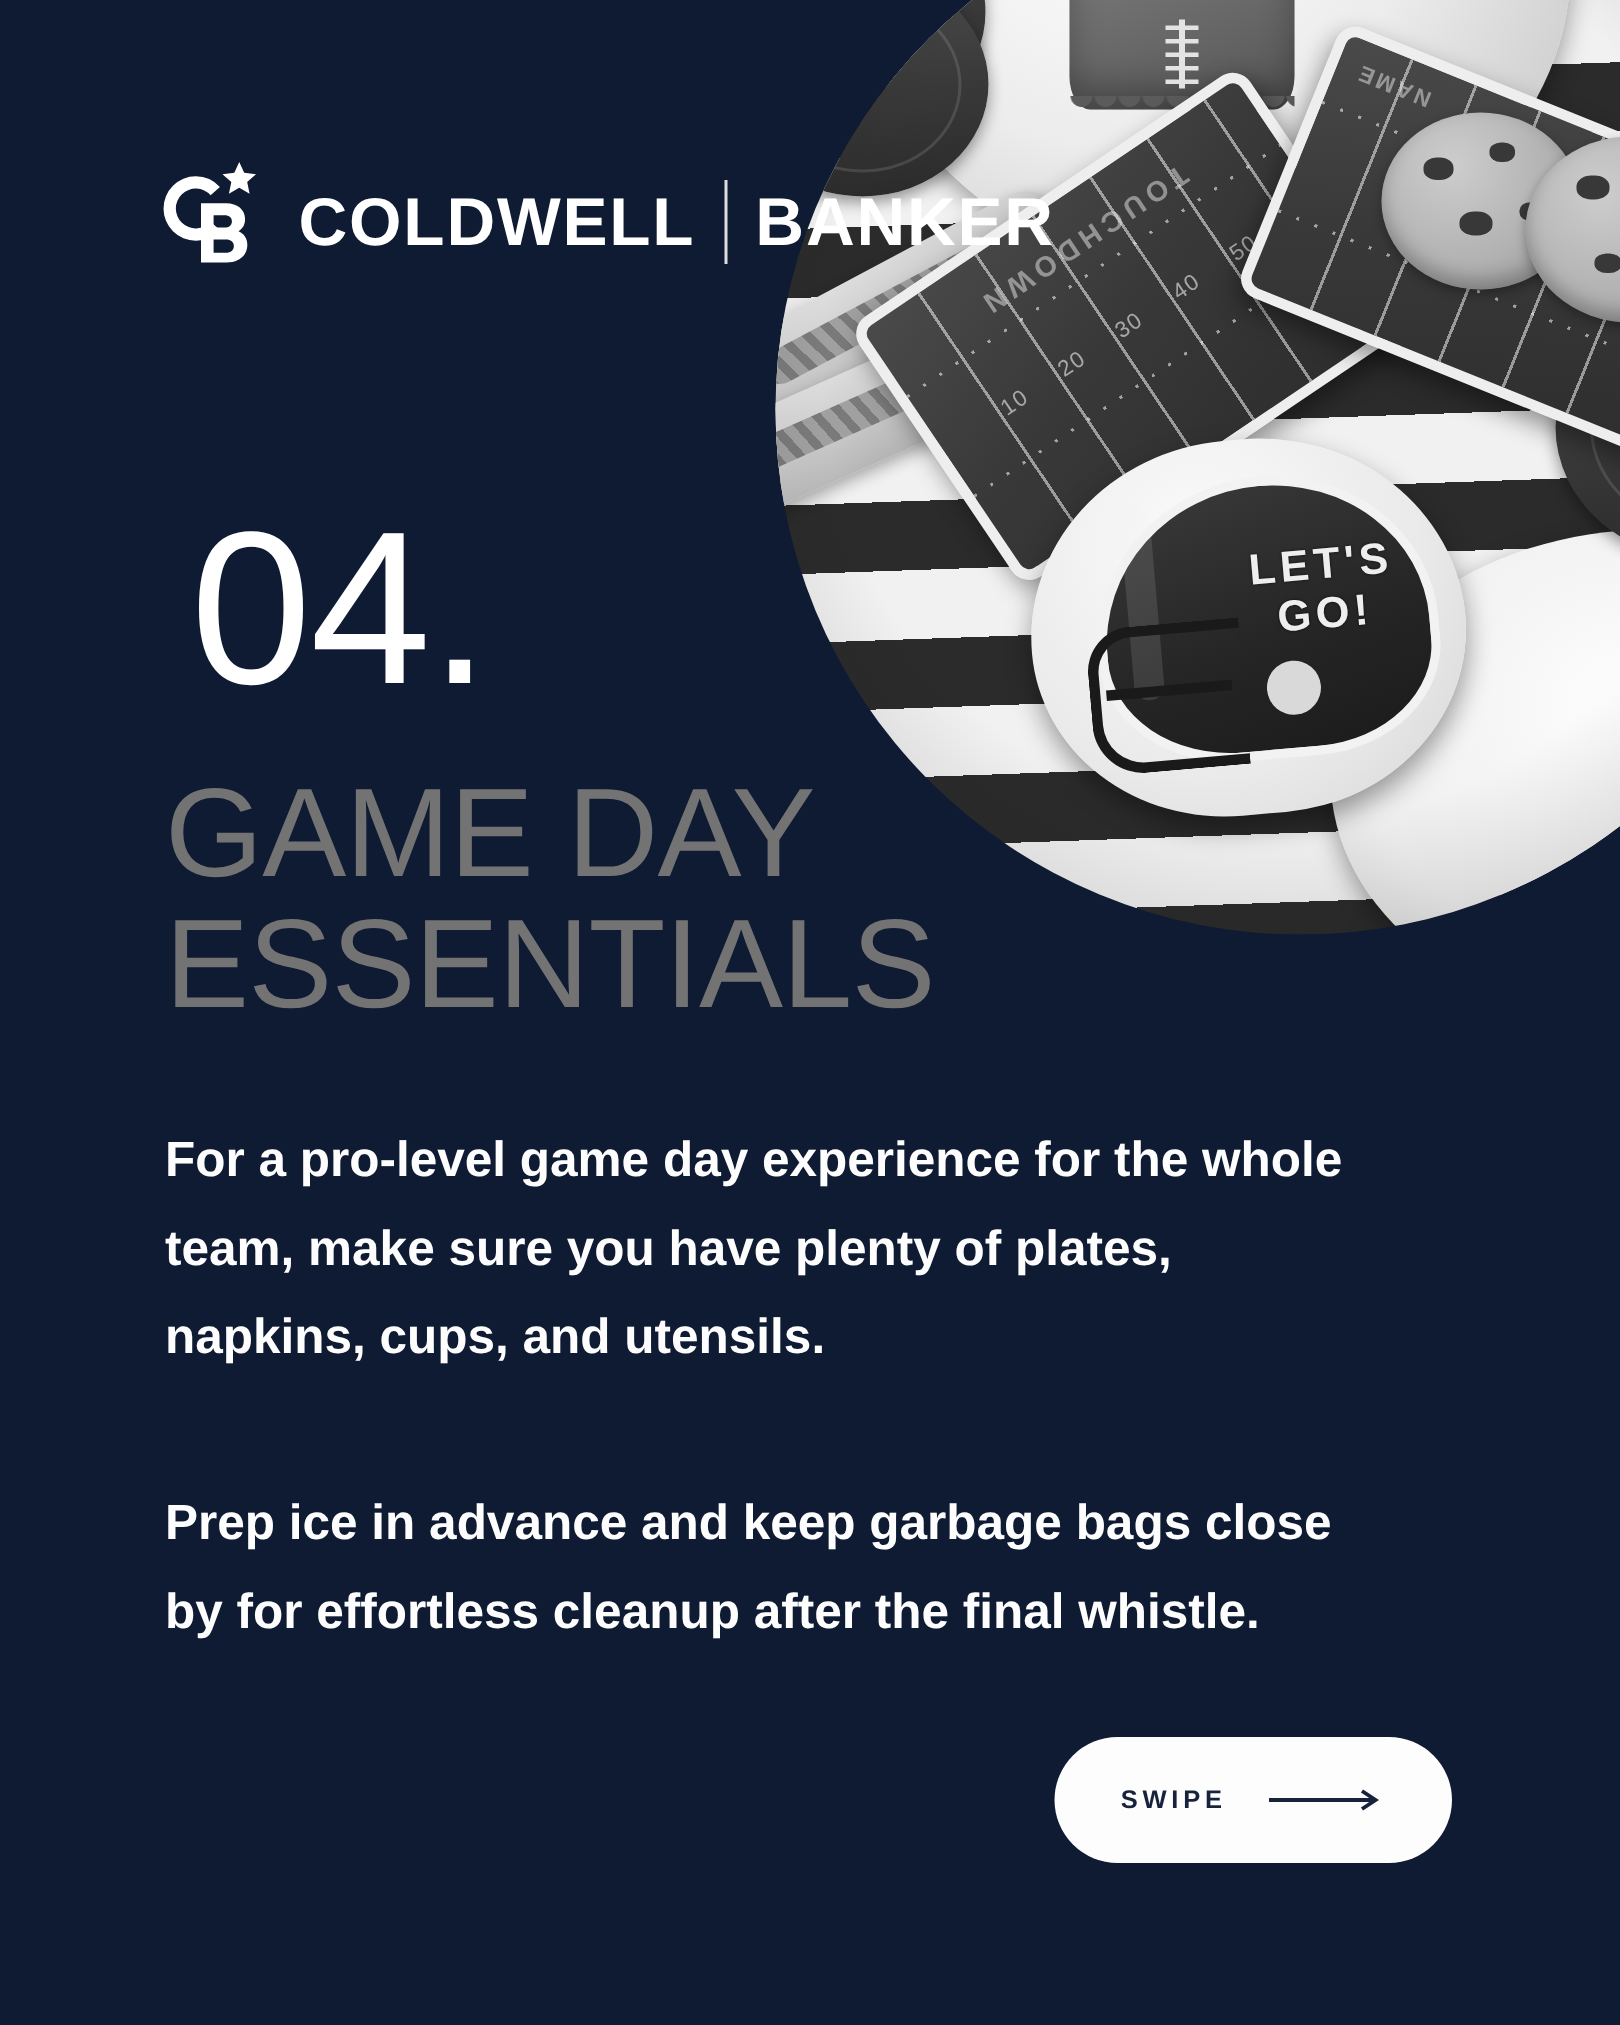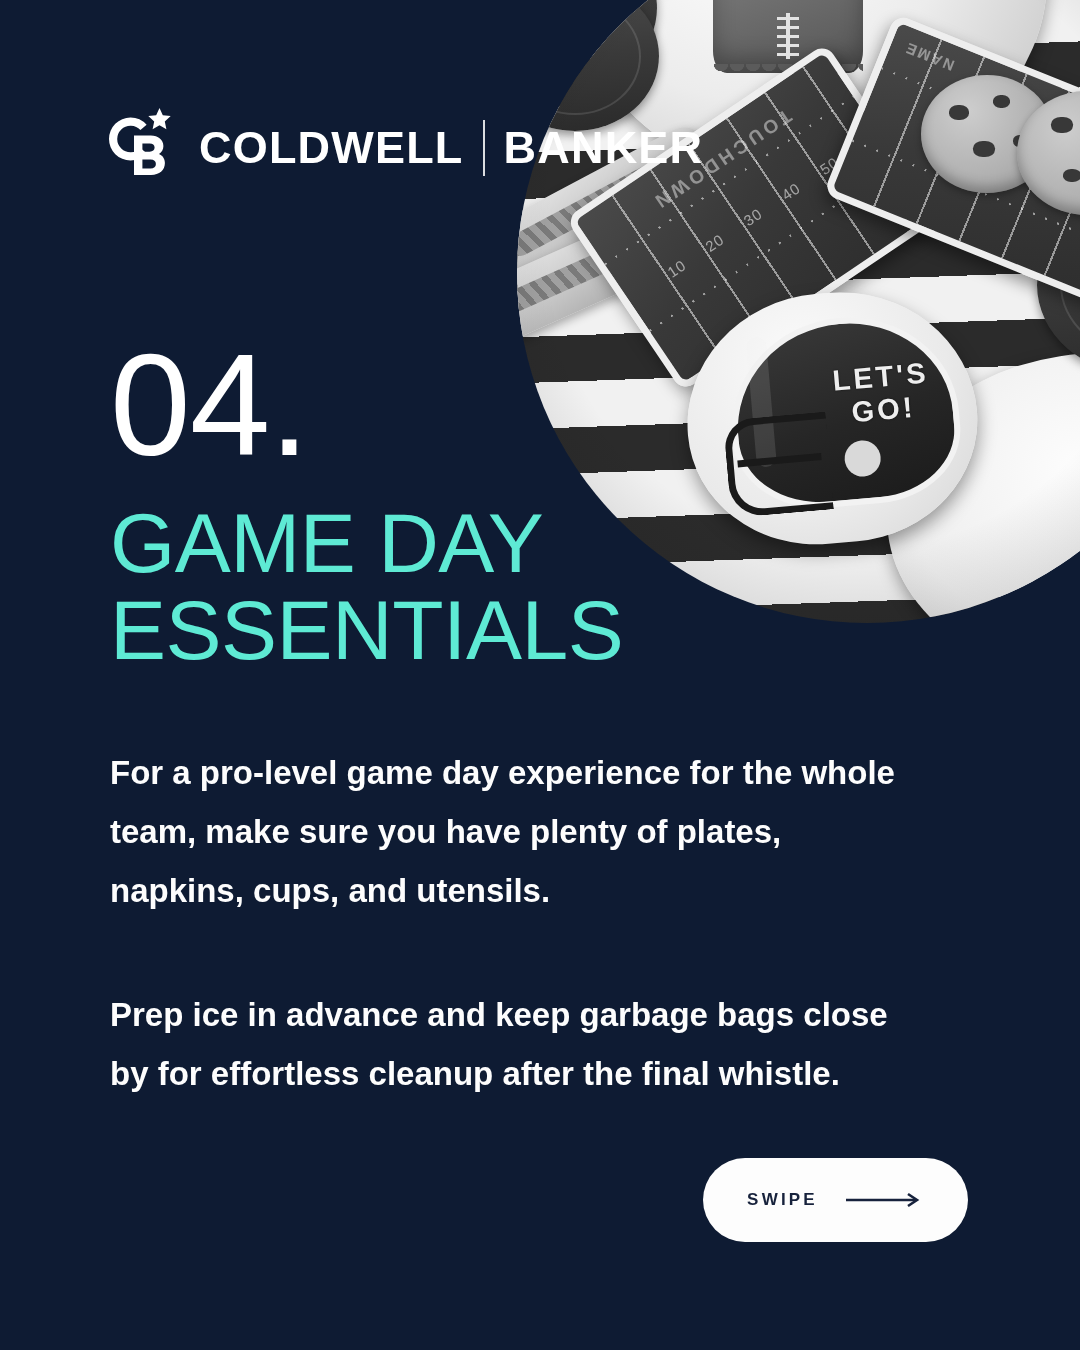--- a/index.html
+++ b/index.html
@@ -253,31 +253,31 @@
   #logo-divider {
     width: 2px;
     height: 56px;
     background: #ffffff;
     opacity: .85;
   }
 
   
   #number {
     position: absolute;
-    left: 110px; top: 333px;
+    left: 127px; top: 333px;
     color: #ffffff;
     font-size: 145px;
     line-height: 1;
     font-weight: 300;
     letter-spacing: -1px;
   }
   #headline {
     position: absolute;
-    left: 110px; top: 500px;
-    color: #5eead4;
+    left: 110px; top: 512px;
+    color: #737373;
     font-size: 84px;
     line-height: 87px;
     font-weight: 300;
     letter-spacing: -0.5px;
     white-space: pre-line;
   }
 
   
   .body-para {
     position: absolute;

